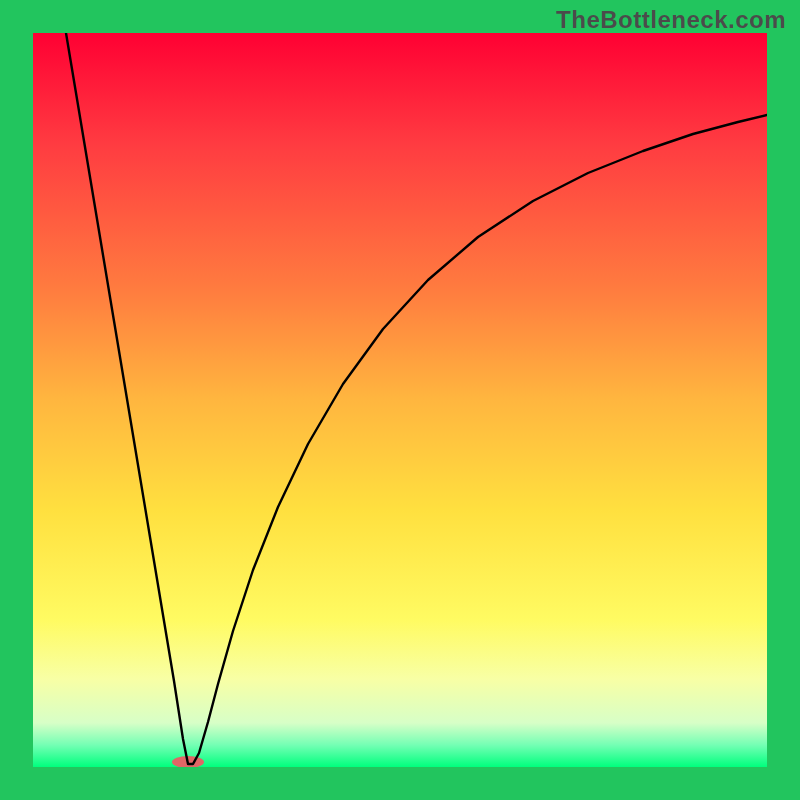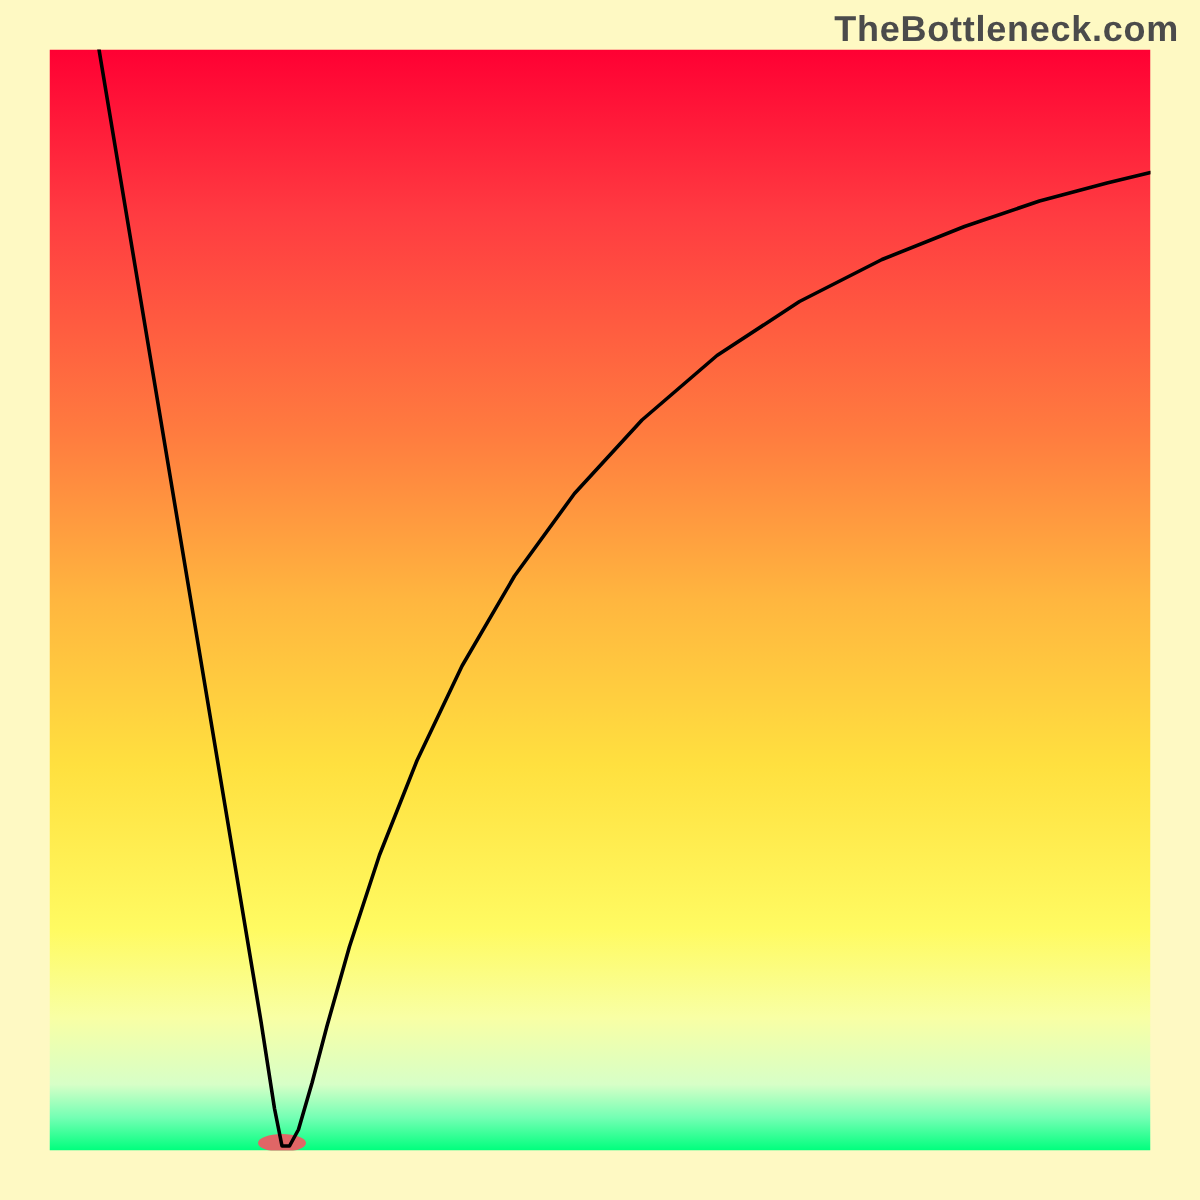--- a/index.html
+++ b/index.html
@@ -6,21 +6,21 @@
     margin: 0;
     padding: 0;
     width: 800px;
     height: 800px;
     overflow: hidden;
     font-family: Arial, Helvetica, sans-serif;
   }
   .outer {
     width: 800px;
     height: 800px;
-    background: #fef9c3;
+    background: #22c55e;
     position: relative;
   }
   .watermark {
     position: absolute;
     top: 6px;
     right: 14px;
     color: #4b4b4b;
     font-size: 24px;
     font-weight: bold;
     letter-spacing: 0.5px;

